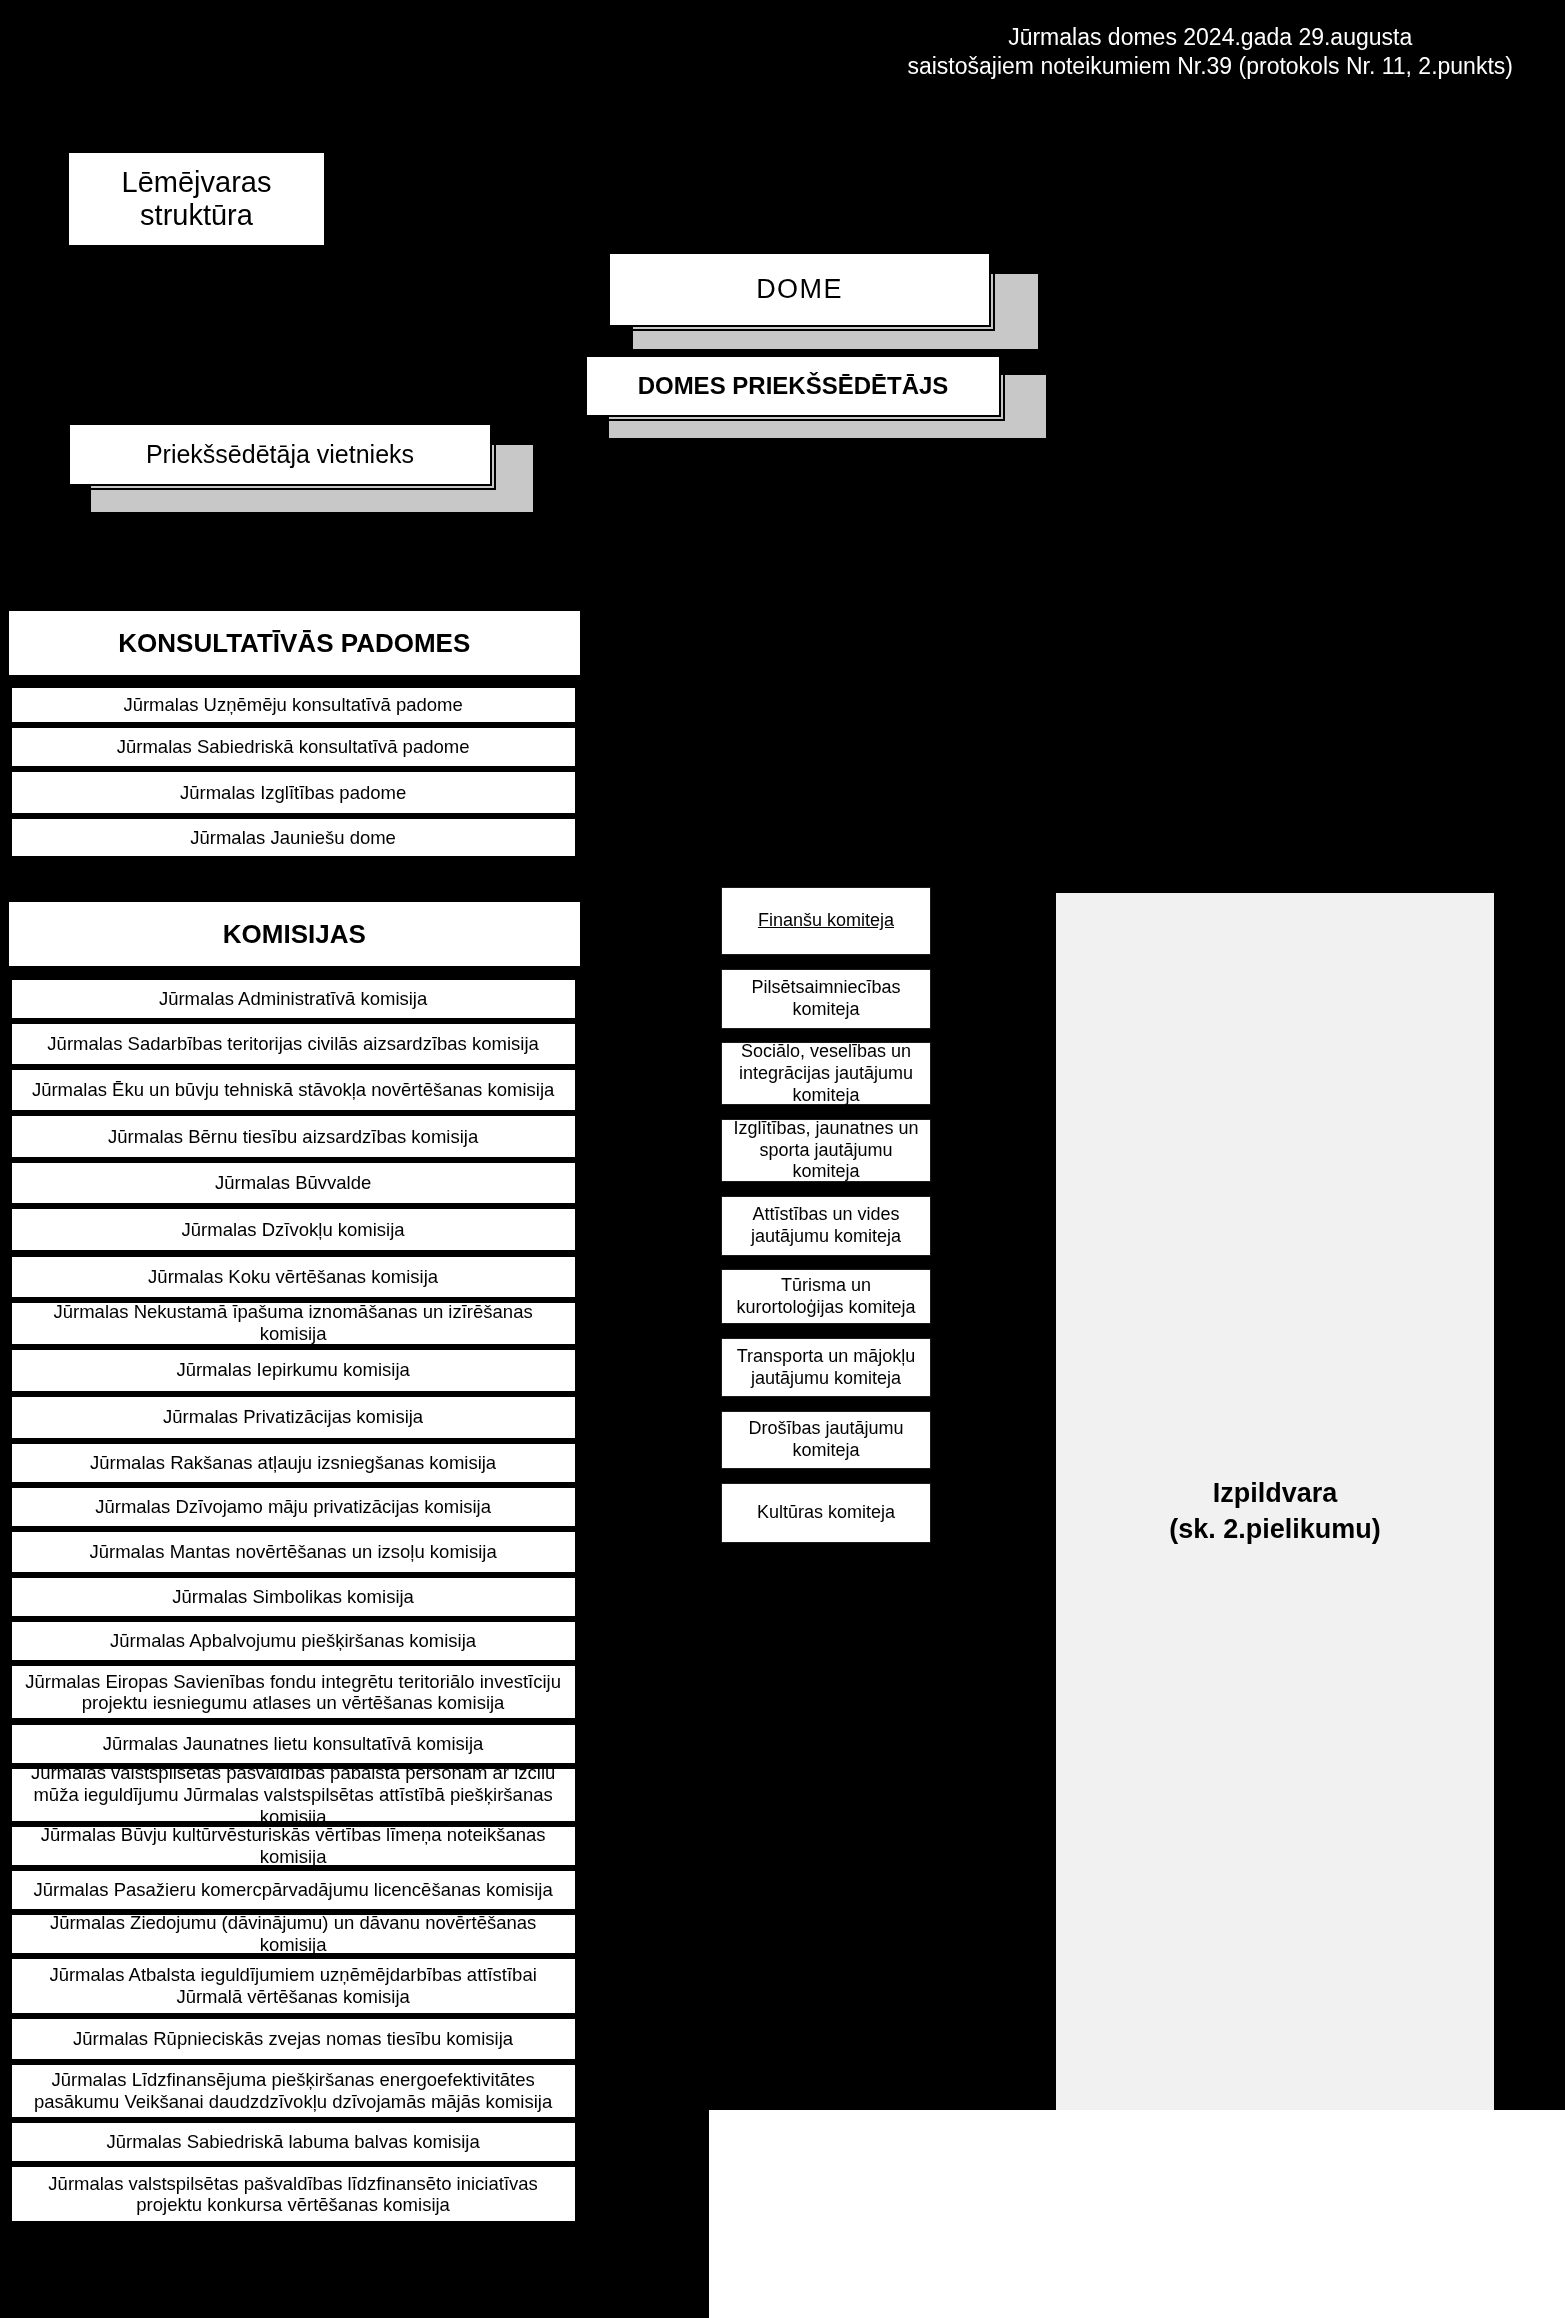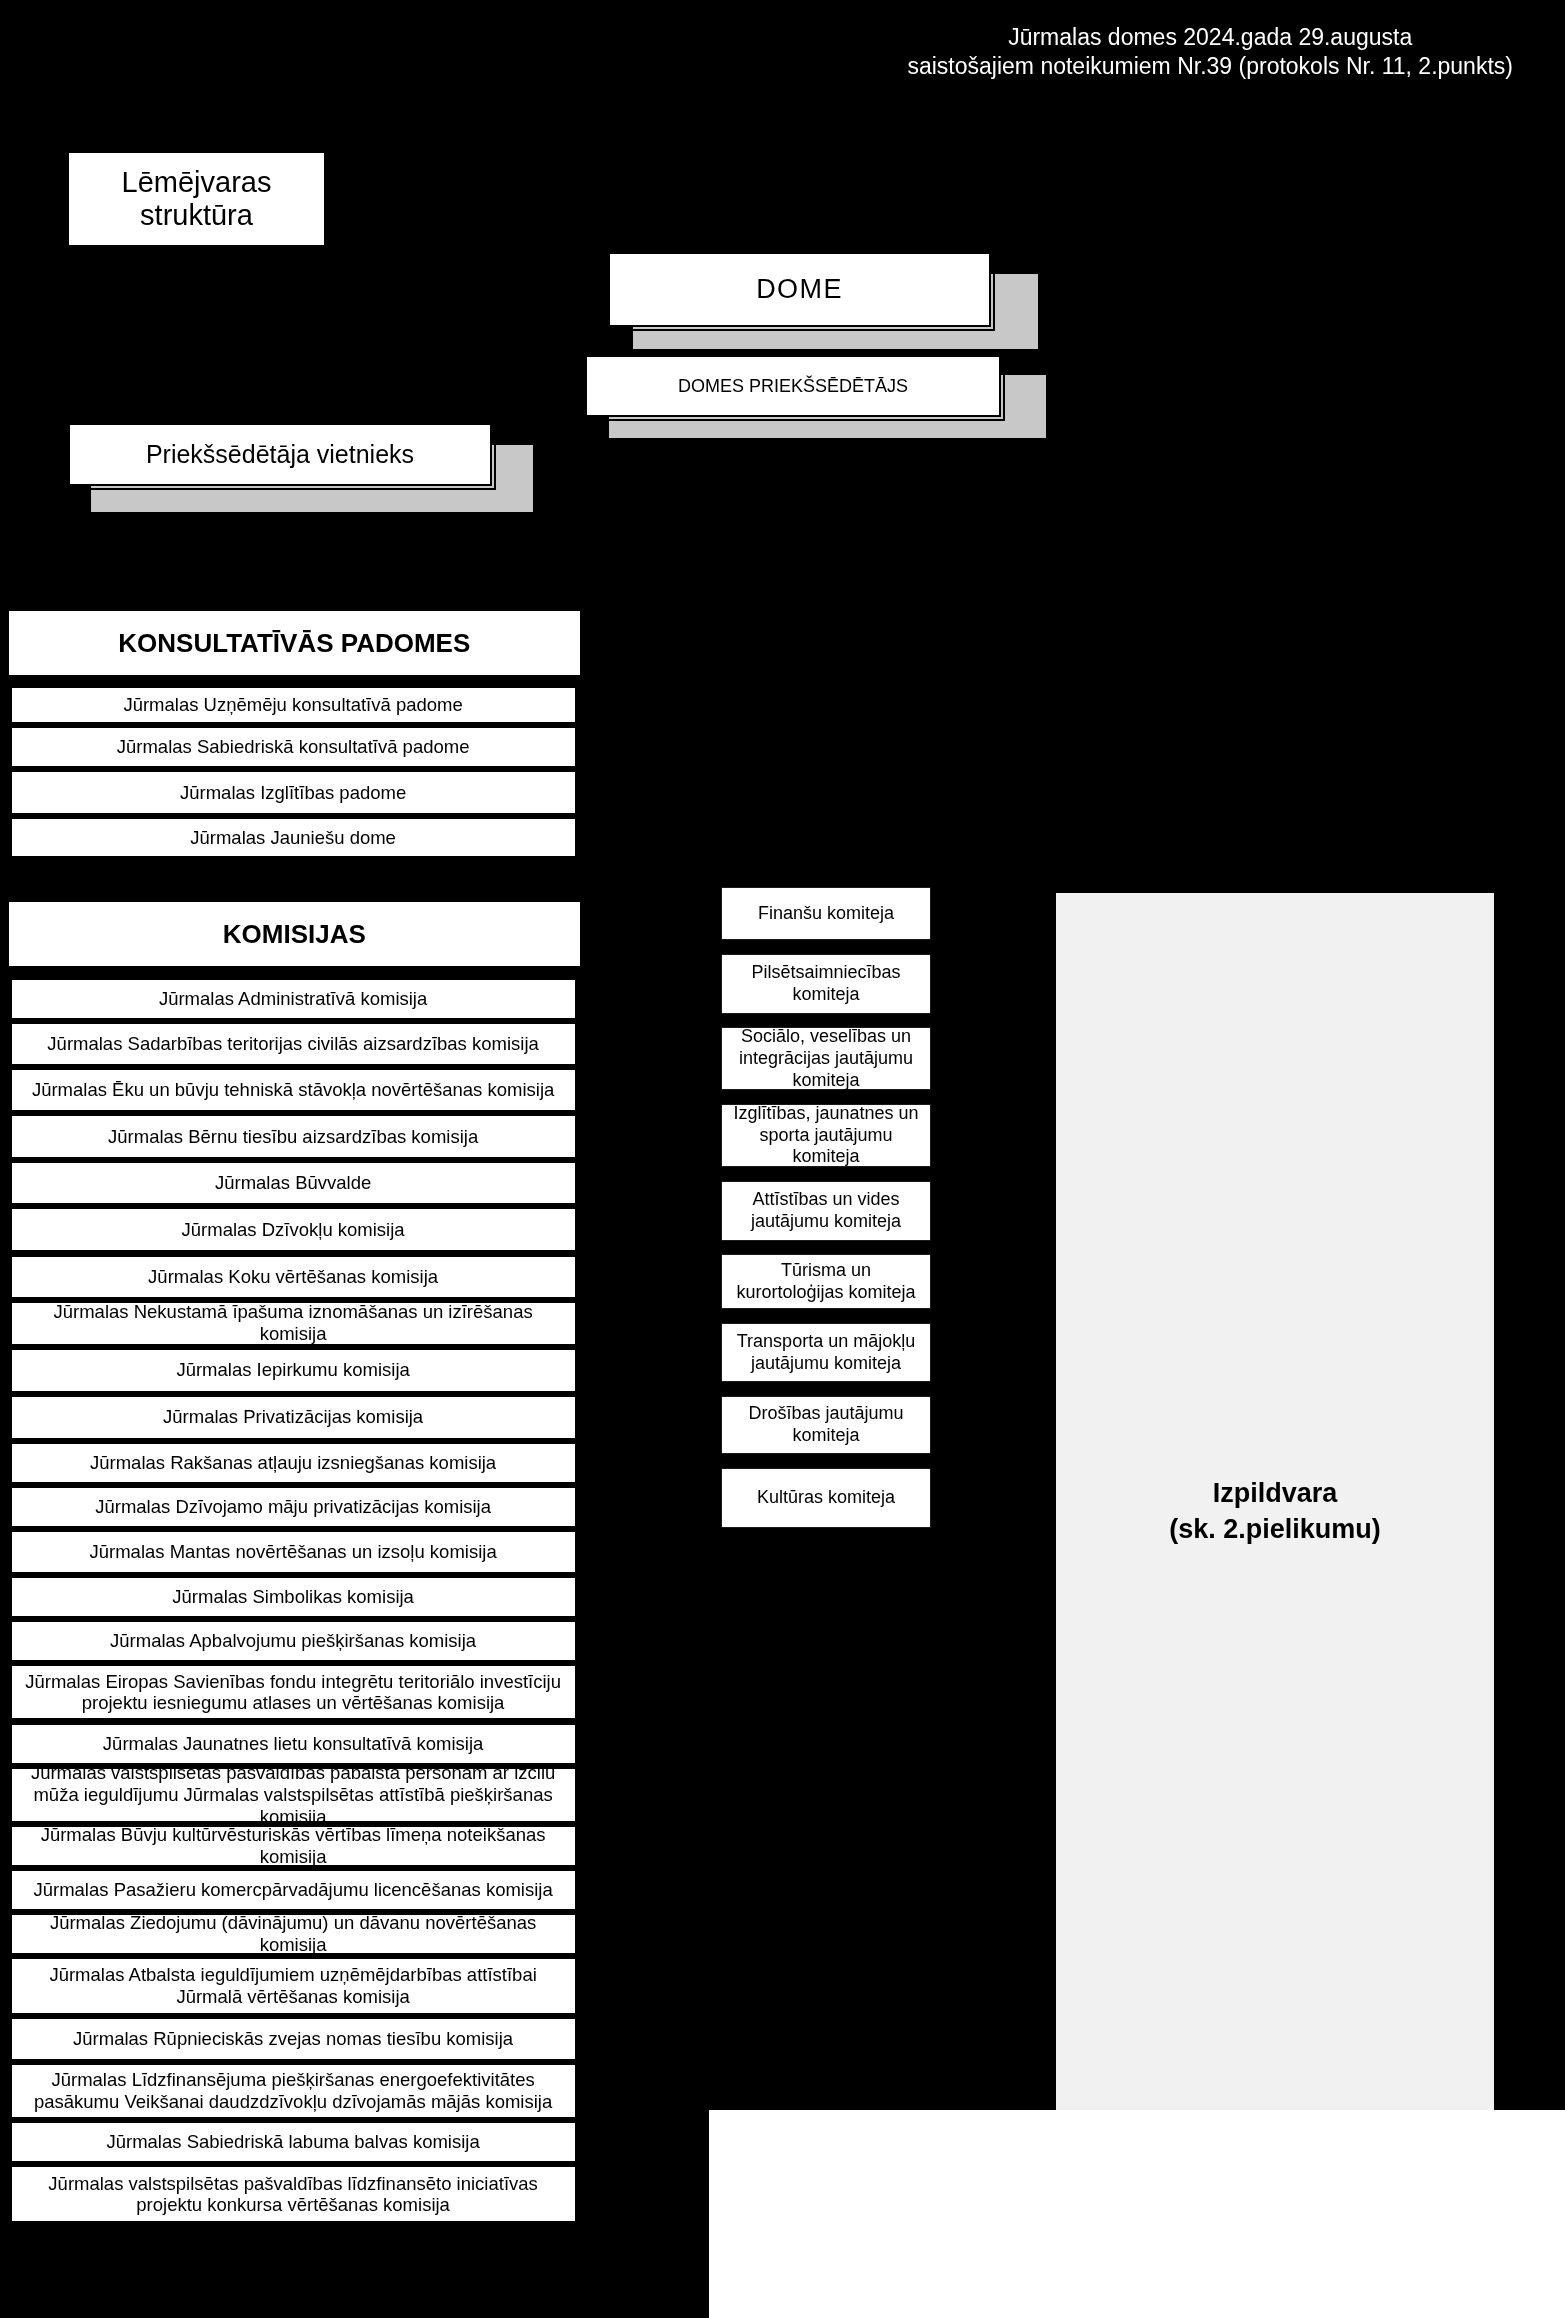--- a/index.html
+++ b/index.html
@@ -22,21 +22,21 @@
   .shadow{position:absolute;background:#c8c8c8;}
   .box{position:absolute;background:#fff;box-sizing:border-box;
        display:flex;align-items:center;justify-content:center;text-align:center;}
   .dbl{border:2.1px solid #000;outline:2.1px solid #000;outline-offset:2.1px;}
 
   
   #title-box{left:68px;top:152px;width:257px;height:94px;border:1.4px solid #000;
              font-size:29px;line-height:1.15;flex-direction:column;}
   #dome-box{left:608px;top:252px;width:383px;height:75px;font-size:27px;letter-spacing:1.4px;}
   #dome-shadow{left:633px;top:274px;width:405px;height:75px;}
-  #chair-box{left:585px;top:355px;width:416px;height:62px;font-size:18px;font-weight:normal;}
+  #chair-box{left:585px;top:355px;width:416px;height:62px;font-size:24px;font-weight:bold;}
   #chair-shadow{left:609px;top:375px;width:437px;height:63px;}
   #deputy-box{left:68px;top:423px;width:424px;height:63px;font-size:25px;}
   #deputy-shadow{left:91px;top:445px;width:442px;height:67px;}
 
   #kp-head{left:6.8px;top:609px;width:575px;height:68px;font-size:26px;font-weight:bold;}
   #kom-head{left:6.8px;top:900px;width:575px;height:68px;font-size:26px;font-weight:bold;}
 
   .list{position:absolute;left:9.6px;width:567px;}
   .li{background:#fff;border:2.1px solid #000;box-sizing:border-box;
       display:flex;align-items:center;justify-content:center;text-align:center;
@@ -107,21 +107,21 @@
       <div class="li" style="height: 42px;">Jūrmalas Pasažieru komercpārvadājumu licencēšanas komisija</div>
       <div class="li" style="height: 42px;">Jūrmalas Ziedojumu (dāvinājumu) un dāvanu novērtēšanas komisija</div>
       <div class="li" style="height: 58px;">Jūrmalas Atbalsta ieguldījumiem uzņēmējdarbības attīstībai Jūrmalā vērtēšanas komisija</div>
       <div class="li" style="height: 44px;">Jūrmalas Rūpnieciskās zvejas nomas tiesību komisija</div>
       <div class="li" style="height: 56px;">Jūrmalas Līdzfinansējuma piešķiršanas energoefektivitātes pasākumu Veikšanai daudzdzīvokļu dzīvojamās mājās komisija</div>
       <div class="li" style="height: 42px;">Jūrmalas Sabiedriskā labuma balvas komisija</div>
       <div class="li" style="height: 58px;">Jūrmalas valstspilsētas pašvaldības līdzfinansēto iniciatīvas projektu konkursa vērtēšanas komisija</div>
     </div>
 
   <div class="colmid" id="committees-list" style="top:887px;">
-      <div class="cm" style="height: 53px;">Finanšu komiteja</div>
+      <div class="cm" style="height: 68px; text-decoration: underline;">Finanšu komiteja</div>
       <div class="cm" style="height: 60px;">Pilsētsaimniecības komiteja</div>
       <div class="cm" style="height: 63px;">Sociālo, veselības un integrācijas  jautājumu komiteja</div>
       <div class="cm" style="height: 63px;">Izglītības, jaunatnes un sporta jautājumu komiteja</div>
       <div class="cm" style="height: 60px;">Attīstības un vides jautājumu komiteja</div>
       <div class="cm" style="height: 55px;">Tūrisma un kurortoloģijas komiteja</div>
       <div class="cm" style="height: 59px; text-align: center;">Transporta un mājokļu jautājumu komiteja</div>
       <div class="cm" style="height: 58px;">Drošības jautājumu komiteja</div>
       <div class="cm" style="height: 60px;">Kultūras komiteja</div>
     </div>
 

